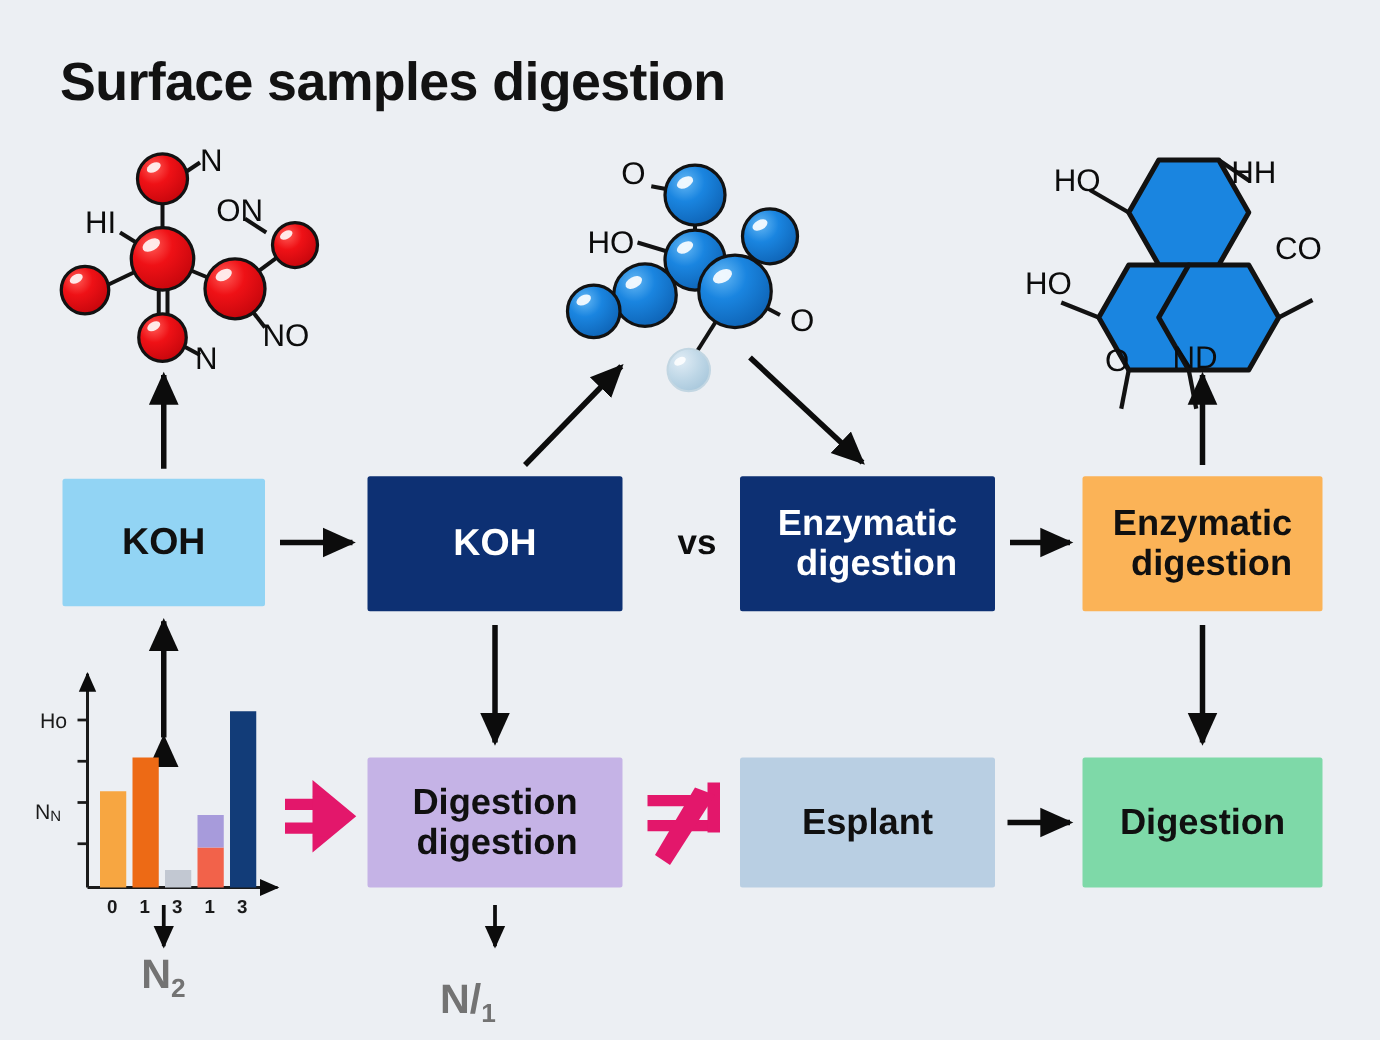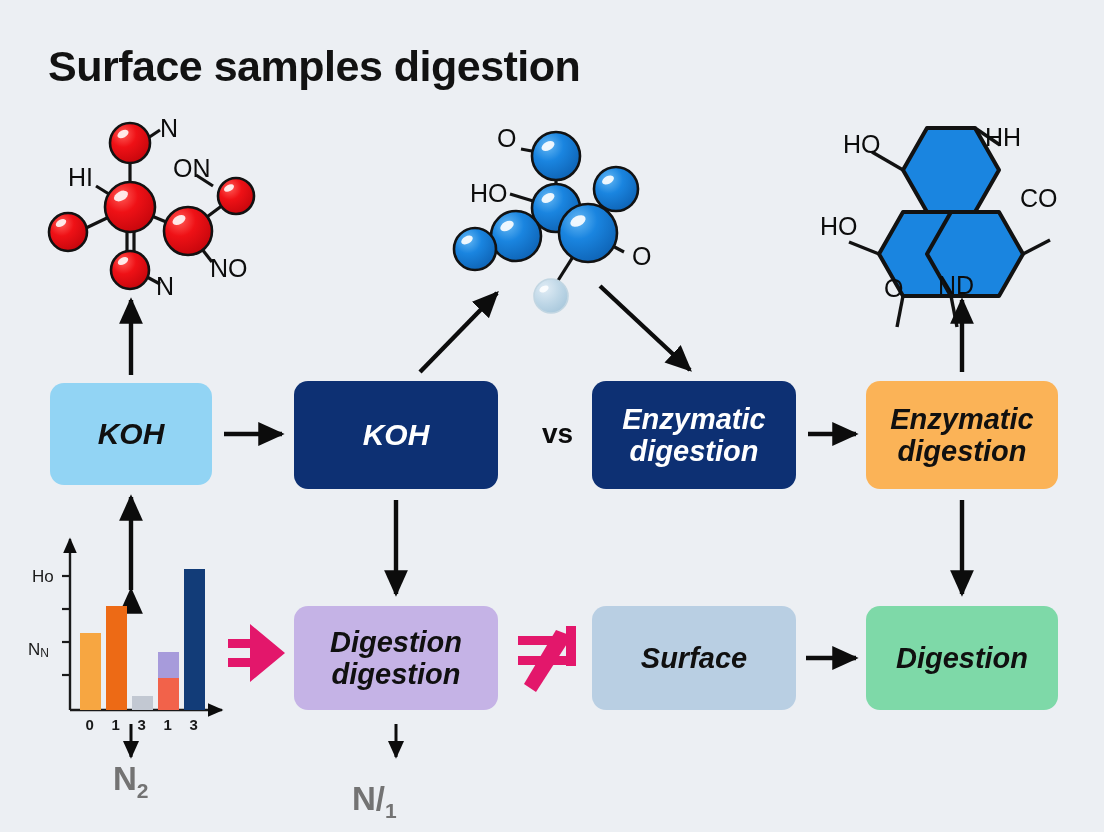--- a/index.html
+++ b/index.html
@@ -28,29 +28,28 @@
     font-size: 43px;
     font-weight: bold;
     color: #121212;
     letter-spacing: -0.5px;
     white-space: nowrap;
   }
 
   
   .node {
     position: absolute;
-    border-radius: 14px;
+    border-radius: 2px;
     display: flex;
     align-items: center;
     justify-content: center;
-    text-align: center;
+    text-align: right;
     font-weight: bold;
     line-height: 1.12;
     box-sizing: border-box;
-    font-style: italic;
   }
   .node .lbl { display: block; white-space: pre-line; }
 
   .n-koh-light { left: 50px;  top: 383px; width: 162px; height: 102px;
                  background: #92d4f4; color: #101010; font-size: 30px; }
   .n-koh-dark  { left: 294px; top: 381px; width: 204px; height: 108px;
                  background: #0d3073; color: #ffffff; font-size: 30px; }
   .n-enz-dark  { left: 592px; top: 381px; width: 204px; height: 108px;
                  background: #0d3073; color: #ffffff; font-size: 29px; }
   .n-enz-or    { left: 866px; top: 381px; width: 192px; height: 108px;
@@ -121,21 +120,21 @@
     <span class="lbl">Enzymatic
 digestion</span>
   </div>
 
   <div class="node n-dig-pur">
     <span class="lbl">Digestion
 digestion</span>
   </div>
 
   <div class="node n-esplant">
-    <span class="lbl">Surface</span>
+    <span class="lbl">Esplant</span>
   </div>
 
   <div class="node n-dig-green">
     <span class="lbl">Digestion</span>
   </div>
 
   <div class="vs-text">vs</div>
 
   <div class="btm-label l-n2"><span>N</span><sub>2</sub></div>
 

